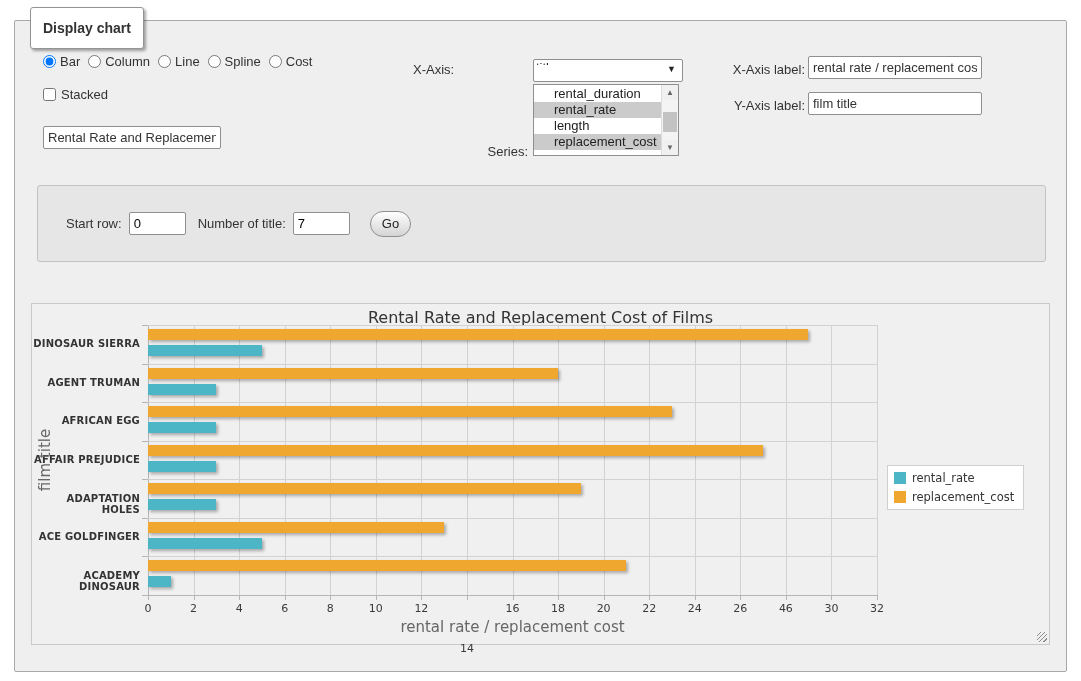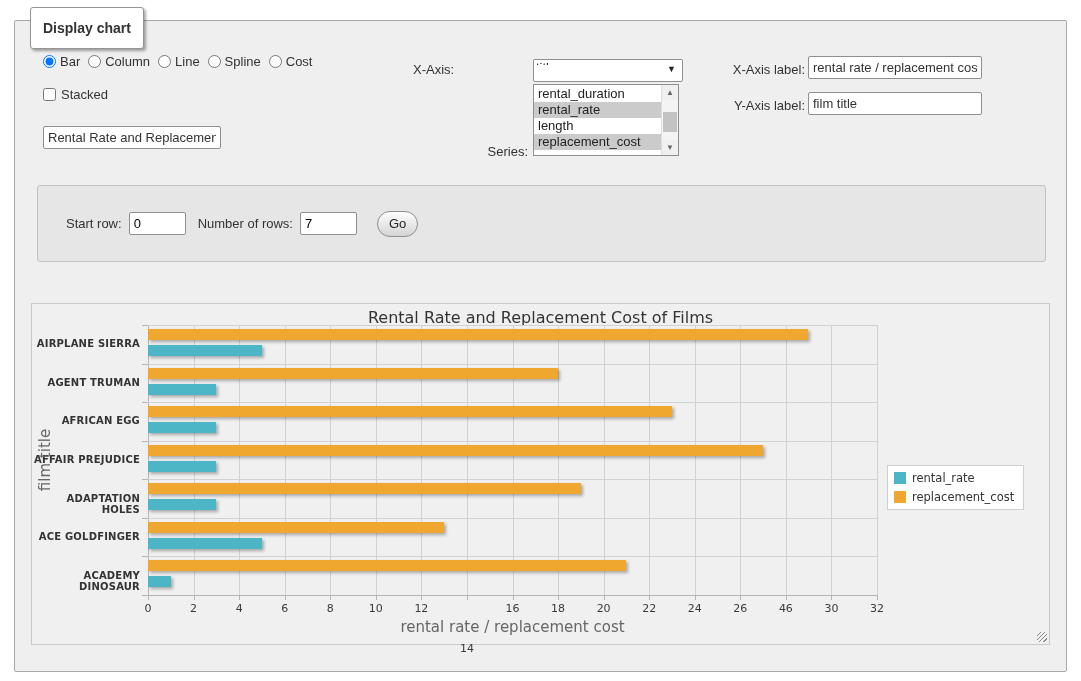--- a/index.html
+++ b/index.html
@@ -33,21 +33,21 @@
   .select-wrap select { width:100%; height:100%; border:1px solid #8f8f8f; border-radius:2px;
                         background:#fff; font-family:"Liberation Sans",sans-serif; font-size:13px;
                         color:#222; padding:0 18px 16px 2px; appearance:none; -webkit-appearance:none; }
   .select-arrow { position:absolute; right:7px; top:7px; font-size:9px; color:#222; pointer-events:none; line-height:9px; }
 
   
   .series-text { left:398px; top:123px; width:115px; text-align:right; }
   .listbox { position:absolute; left:518px; top:63px; width:146px; height:72px;
              background:#fff; border:1px solid #8f8f8f; }
   .lb-options { position:absolute; left:0; top:1px; right:17px; bottom:1px; overflow:hidden; }
-  .lb-option { height:16px; line-height:16px; font-size:13px; color:#222; padding-left:4px; white-space:nowrap; }
+  .lb-option { height:16px; line-height:16px; font-size:13px; color:#222; padding-left:20px; white-space:nowrap; }
   .lb-option[data-selected="true"] { background:#cbcbcb; }
   .lb-scroll { position:absolute; top:0; right:0; bottom:0; width:17px; background:#f4f4f4; border-left:1px solid #ddd; }
   .lb-arrow { position:absolute; left:0; width:16px; height:15px; text-align:center; line-height:15px;
               font-size:8px; color:#666; background:#f0f0f0; }
   .lb-up { top:0; } .lb-down { bottom:0; }
   .lb-thumb { position:absolute; left:1px; top:27px; width:14px; height:20px; background:#c3c3c3; }
 
   .xlabel-text { left:688px; top:41px; width:102px; text-align:right; }
   .xlabel-input { left:793px; top:35px; width:174px; height:23px; }
   .ylabel-text { left:688px; top:77px; width:102px; text-align:right; }
@@ -155,21 +155,21 @@
     </div>
 
     <div class="lbl xlabel-text">X-Axis label:</div>
     <input class="txt-input xlabel-input" value="rental rate / replacement cost" style="">
     <div class="lbl ylabel-text">Y-Axis label:</div>
     <input class="txt-input ylabel-input" value="film title" style="">
 
     <div class="rows-box">
       <span class="flbl">Start row:</span>
       <input class="gap-s" value="0" style="">
-      <span class="flbl gap-m">Number of rows:</span>
+      <span class="flbl gap-m">Number of title:</span>
       <input class="gap-s" value="7" style="">
       <button class="go-btn">Go</button>
     </div>
 
     <div class="chart-wrap">
       <div class="chart-title">Rental Rate and Replacement Cost of Films</div>
       <div class="plot">
           <div class="vgrid axis-edge" style="left: 0px;"></div>
           <div class="xtick-mark" style="left: 0px;"></div>
           <div class="xtick-label" style="left: 0px;">0</div>
@@ -230,21 +230,21 @@
           <div class="hgrid" style="top: 115.714px;"></div>
           <div class="ytick-mark" style="top: 115.714px;"></div>
           <div class="hgrid" style="top: 154.286px;"></div>
           <div class="ytick-mark" style="top: 154.286px;"></div>
           <div class="hgrid" style="top: 192.857px;"></div>
           <div class="ytick-mark" style="top: 192.857px;"></div>
           <div class="hgrid" style="top: 231.429px;"></div>
           <div class="ytick-mark" style="top: 231.429px;"></div>
           <div class="hgrid axis-edge" style="top: 270px;"></div>
           <div class="ytick-mark" style="top: 270px;"></div>
-          <div class="cat-label" style="top: 13.2857px;">AIRPLANE SIERRA</div>
+          <div class="cat-label" style="top: 13.2857px;">DINOSAUR SIERRA</div>
           <div class="cat-label" style="top: 51.8571px;">AGENT TRUMAN</div>
           <div class="cat-label" style="top: 90.4286px;">AFRICAN EGG</div>
           <div class="cat-label" style="top: 129px;">AFFAIR PREJUDICE</div>
           <div class="cat-label" style="top: 167.571px;">ADAPTATION HOLES</div>
           <div class="cat-label" style="top: 206.143px;">ACE GOLDFINGER</div>
           <div class="cat-label" style="top: 244.714px;">ACADEMY DINOSAUR</div>
           <div class="bar" style="left: 0px; top: 20px; width: 113.678px; background: rgb(77, 182, 198);"></div>
           <div class="bar" style="left: 0px; top: 58.5714px; width: 68.1159px; background: rgb(77, 182, 198);"></div>
           <div class="bar" style="left: 0px; top: 97.1429px; width: 68.1159px; background: rgb(77, 182, 198);"></div>
           <div class="bar" style="left: 0px; top: 135.714px; width: 68.1159px; background: rgb(77, 182, 198);"></div>

